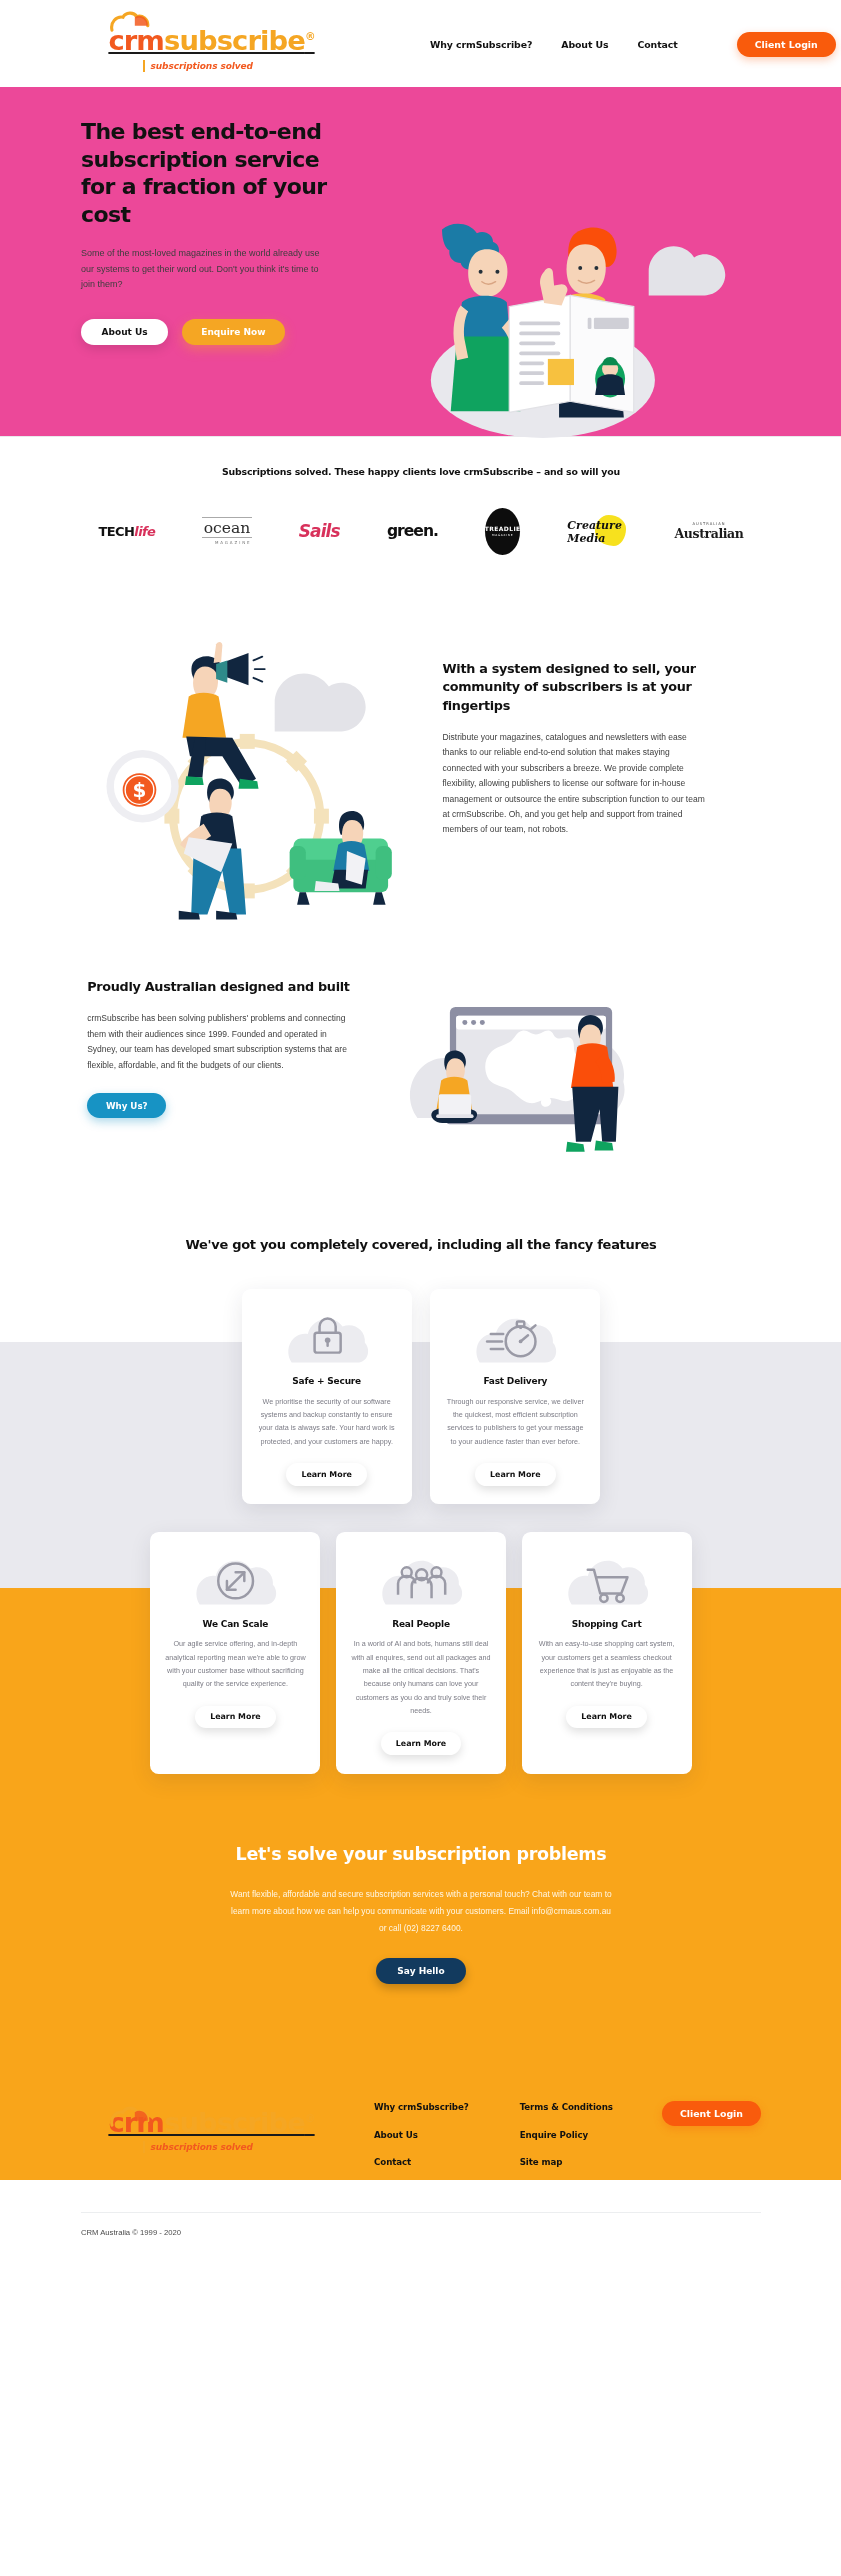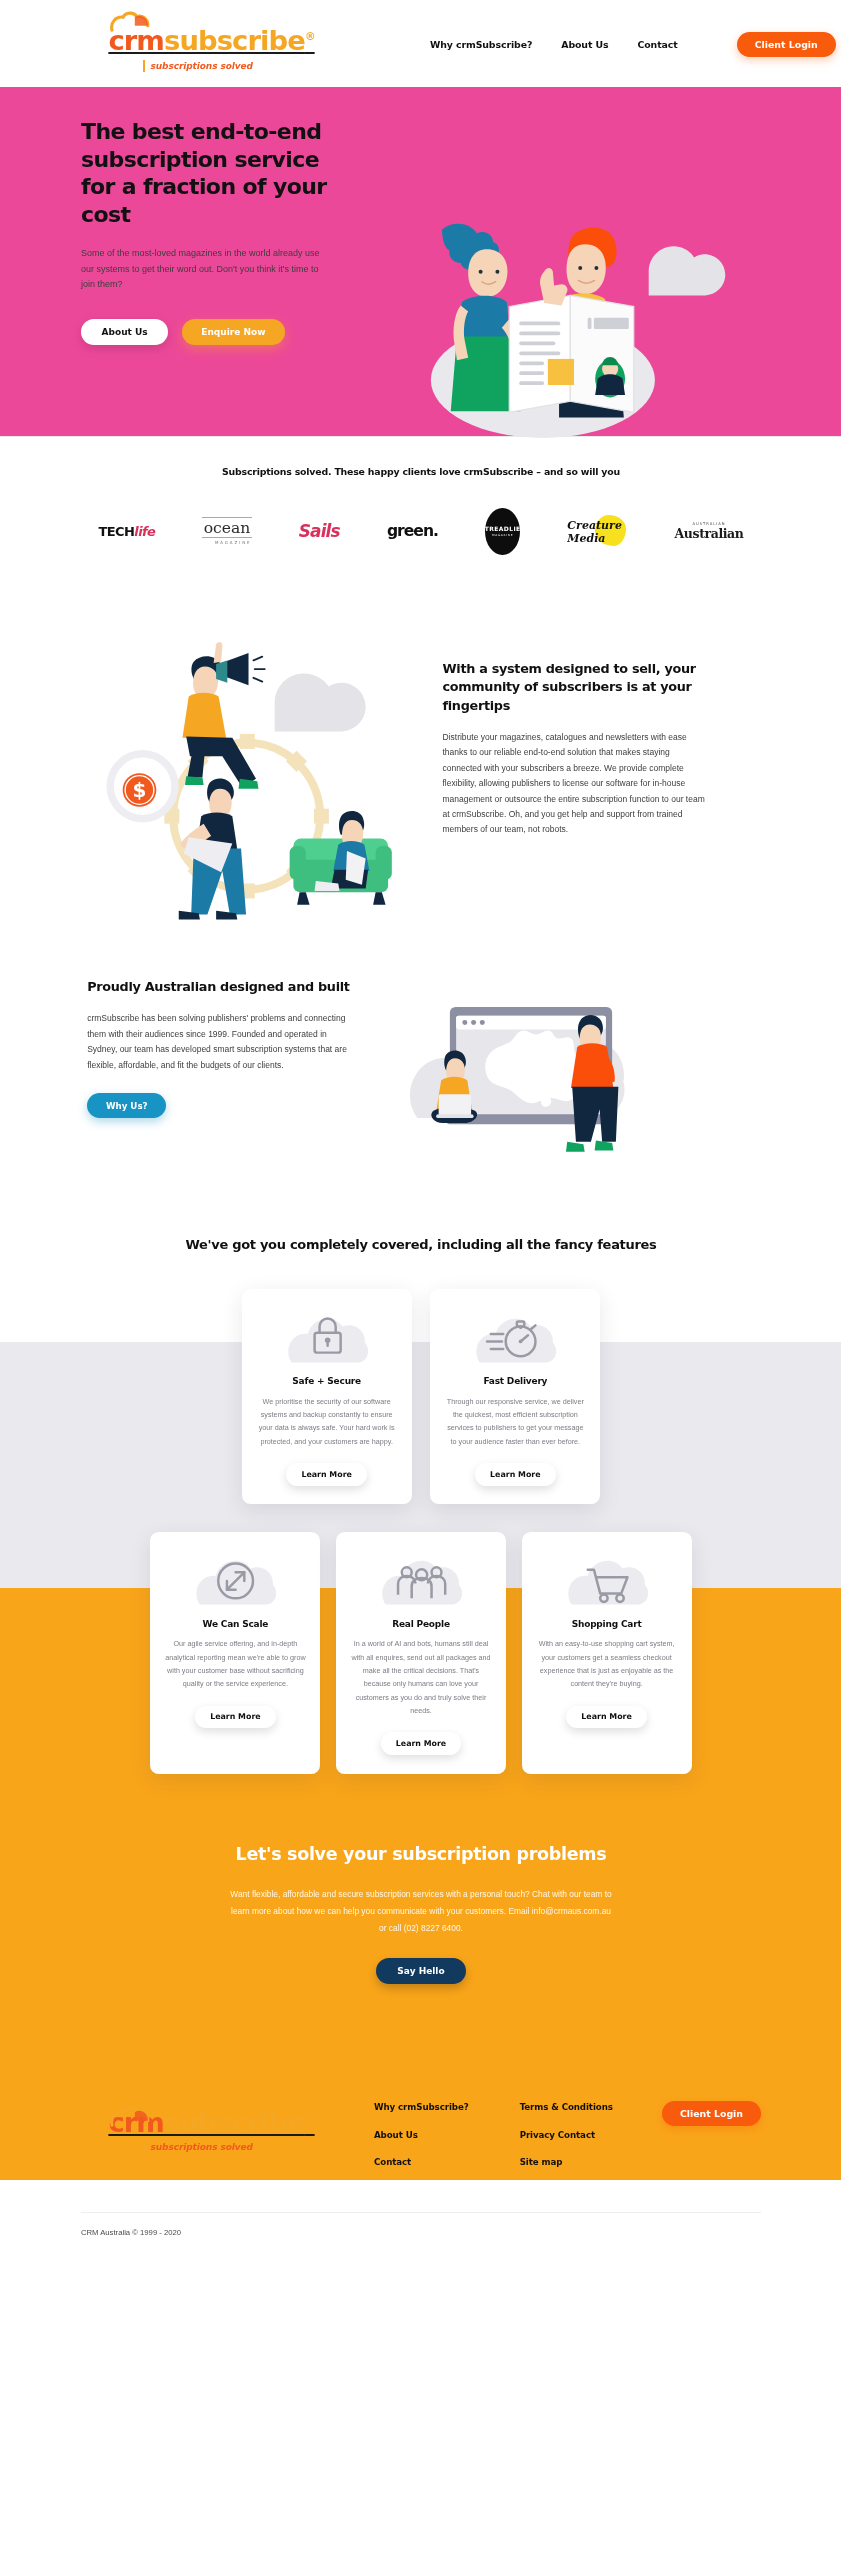--- a/index.html
+++ b/index.html
@@ -556,21 +556,21 @@
       </div>
 
       <div class="f-cols">
         <div class="f-col">
           <a href="#">Why crmSubscribe?</a>
           <a href="#">About Us</a>
           <a href="#">Contact</a>
         </div>
         <div class="f-col">
           <a href="#">Terms &amp; Conditions</a>
-          <a href="#">Privacy Contact</a>
+          <a href="#">Enquire Policy</a>
           <a href="#">Site map</a>
         </div>
       </div>
 
       <div class="f-login">
         <button class="btn-login" style="margin-left:0;">Client Login</button>
       </div>
     </div>
 
     <div class="f-rule"></div>

